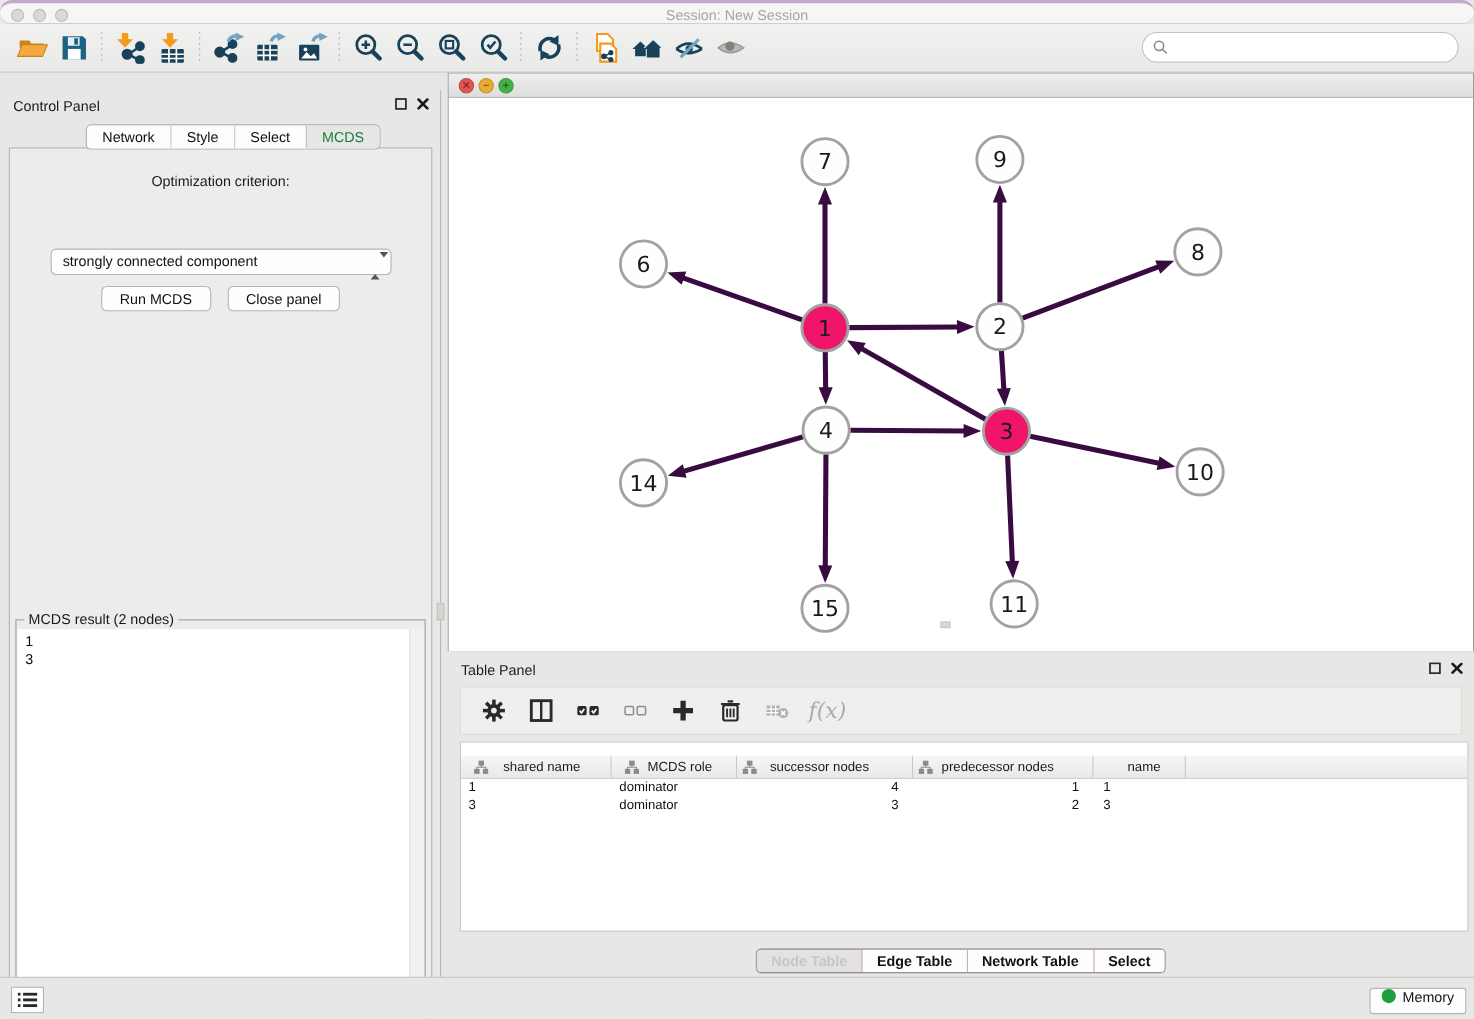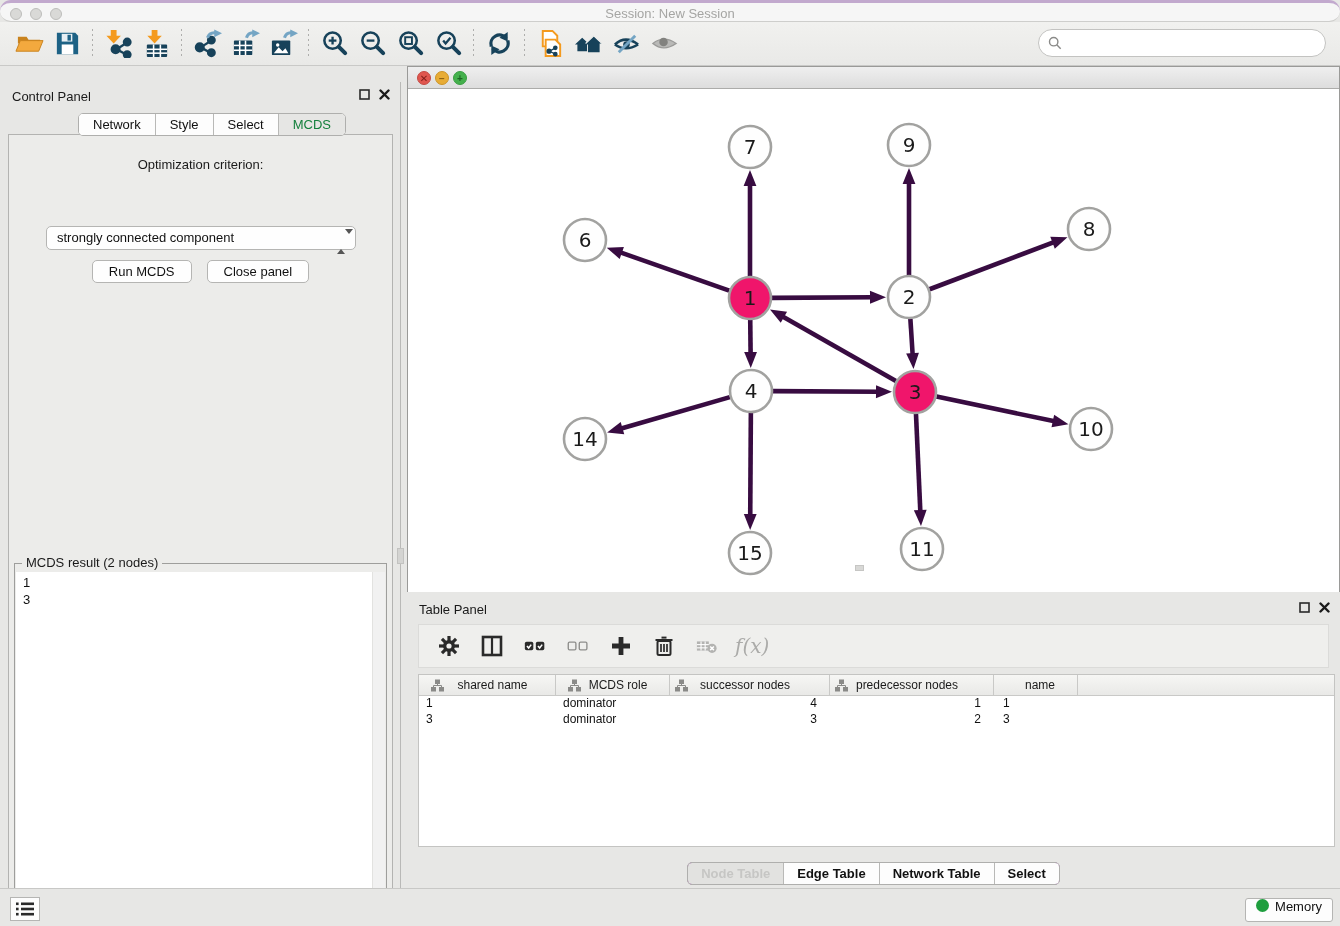--- a/index.html
+++ b/index.html
@@ -89,21 +89,21 @@
   .tp-toolbar { position:absolute; left:11px; top:29px; width:911px; height:44px;
     background:#EFEFED; border:1px solid #DBDBD9; display:flex; align-items:center;
     padding-left:15px; gap:13px; }
   .tp-btn { width:30px; height:30px; display:flex; align-items:center; justify-content:center; }
   .tp-btn svg { width:22px; height:22px; }
   .fx { font-family:"DejaVu Serif","Liberation Serif",serif; font-style:italic;
     font-size:20px; color:#ABABA9; }
   .tbl { position:absolute; left:11px; top:79px; width:917px; height:173px;
     background:#fff; border:1px solid #C4C4C2; overflow:hidden; }
   .tbl-header { display:flex; height:21px;
-    background:linear-gradient(#F6F6F4,#E9E9E7); border-bottom:1px solid #C9C9C7; }
+    background:linear-gradient(#F6F6F4,#E9E9E7); border-bottom:1px solid #C9C9C7;margin-top:12px; }
   .th { display:flex; align-items:center; font-size:12px; color:#1A1A1A;
     border-right:1px solid #C9C9C7; position:relative; }
   .th .th-label { flex:1; text-align:center; padding-right:14px; }
   .th .col-icon { margin-left:5px; width:13px; height:13px; }
   .th.no-icon .th-label { padding:0; }
   .tr { display:flex; height:16px; font-size:12px; color:#111; }
   .td { overflow:hidden; white-space:nowrap; }
   .c0 { width:137px; padding-left:7px; }
   .c1 { width:114px; padding-left:7px; }
   .c2 { width:160px; text-align:right; padding-right:13px; }

